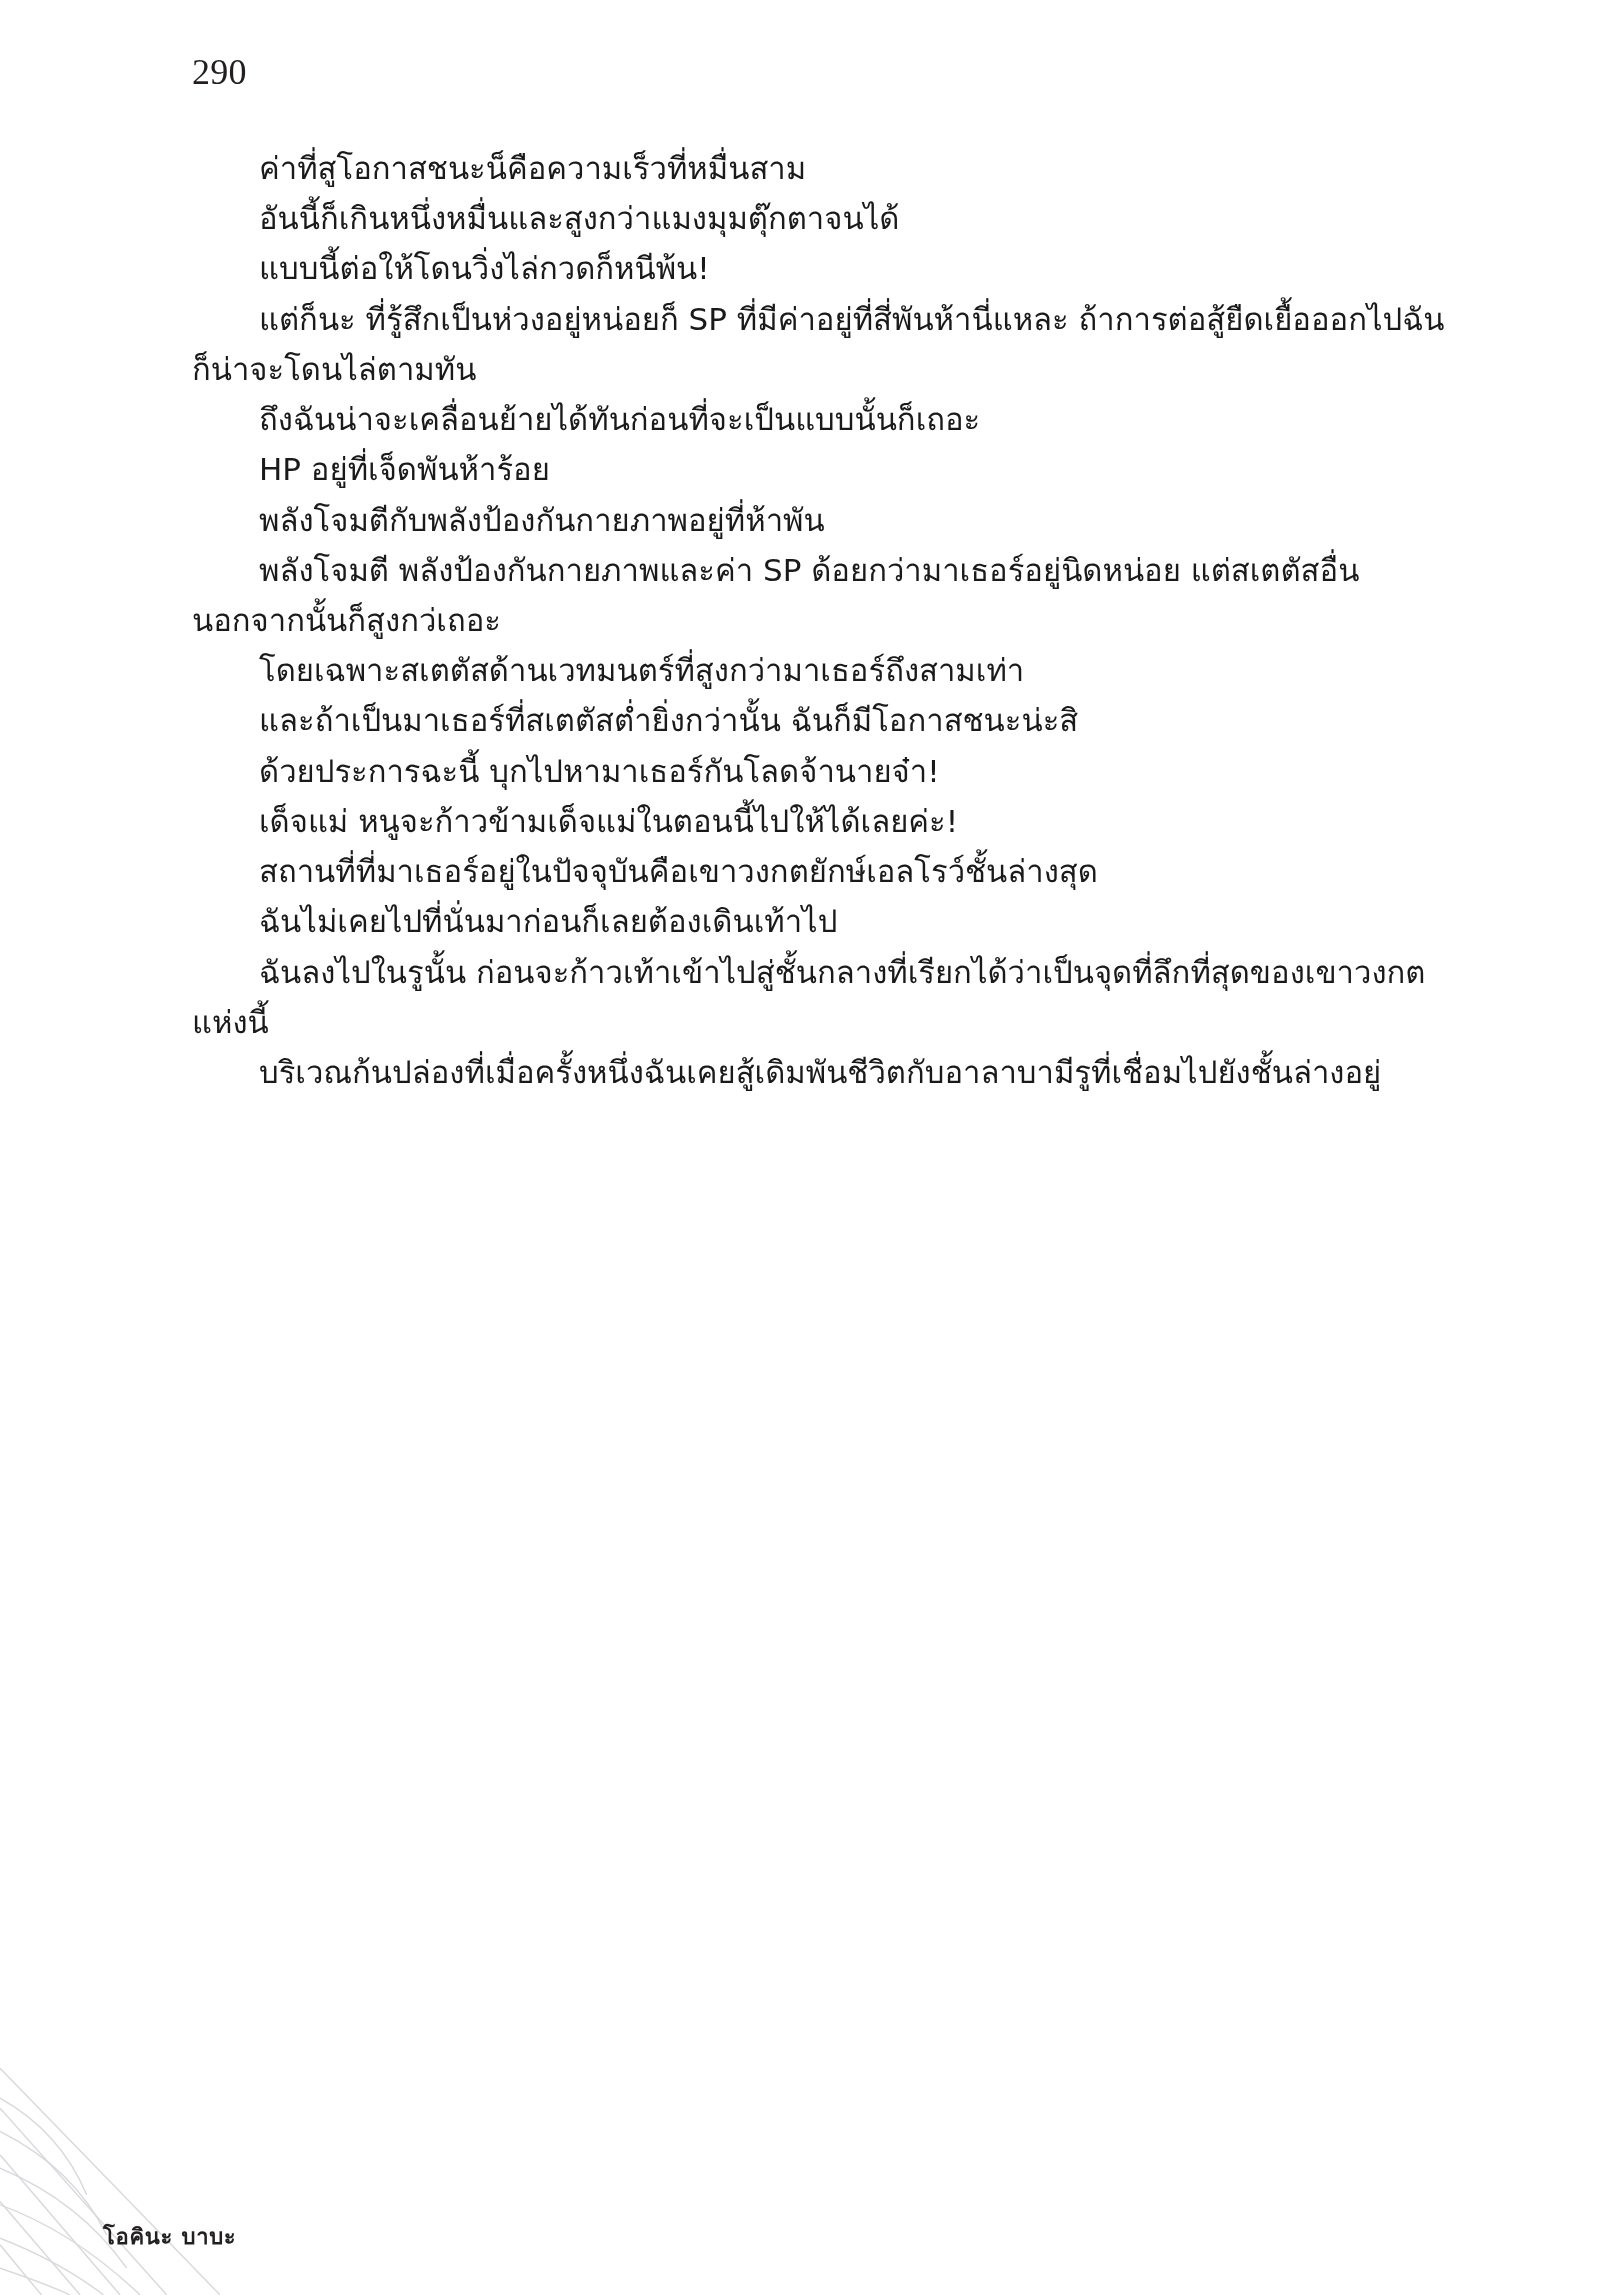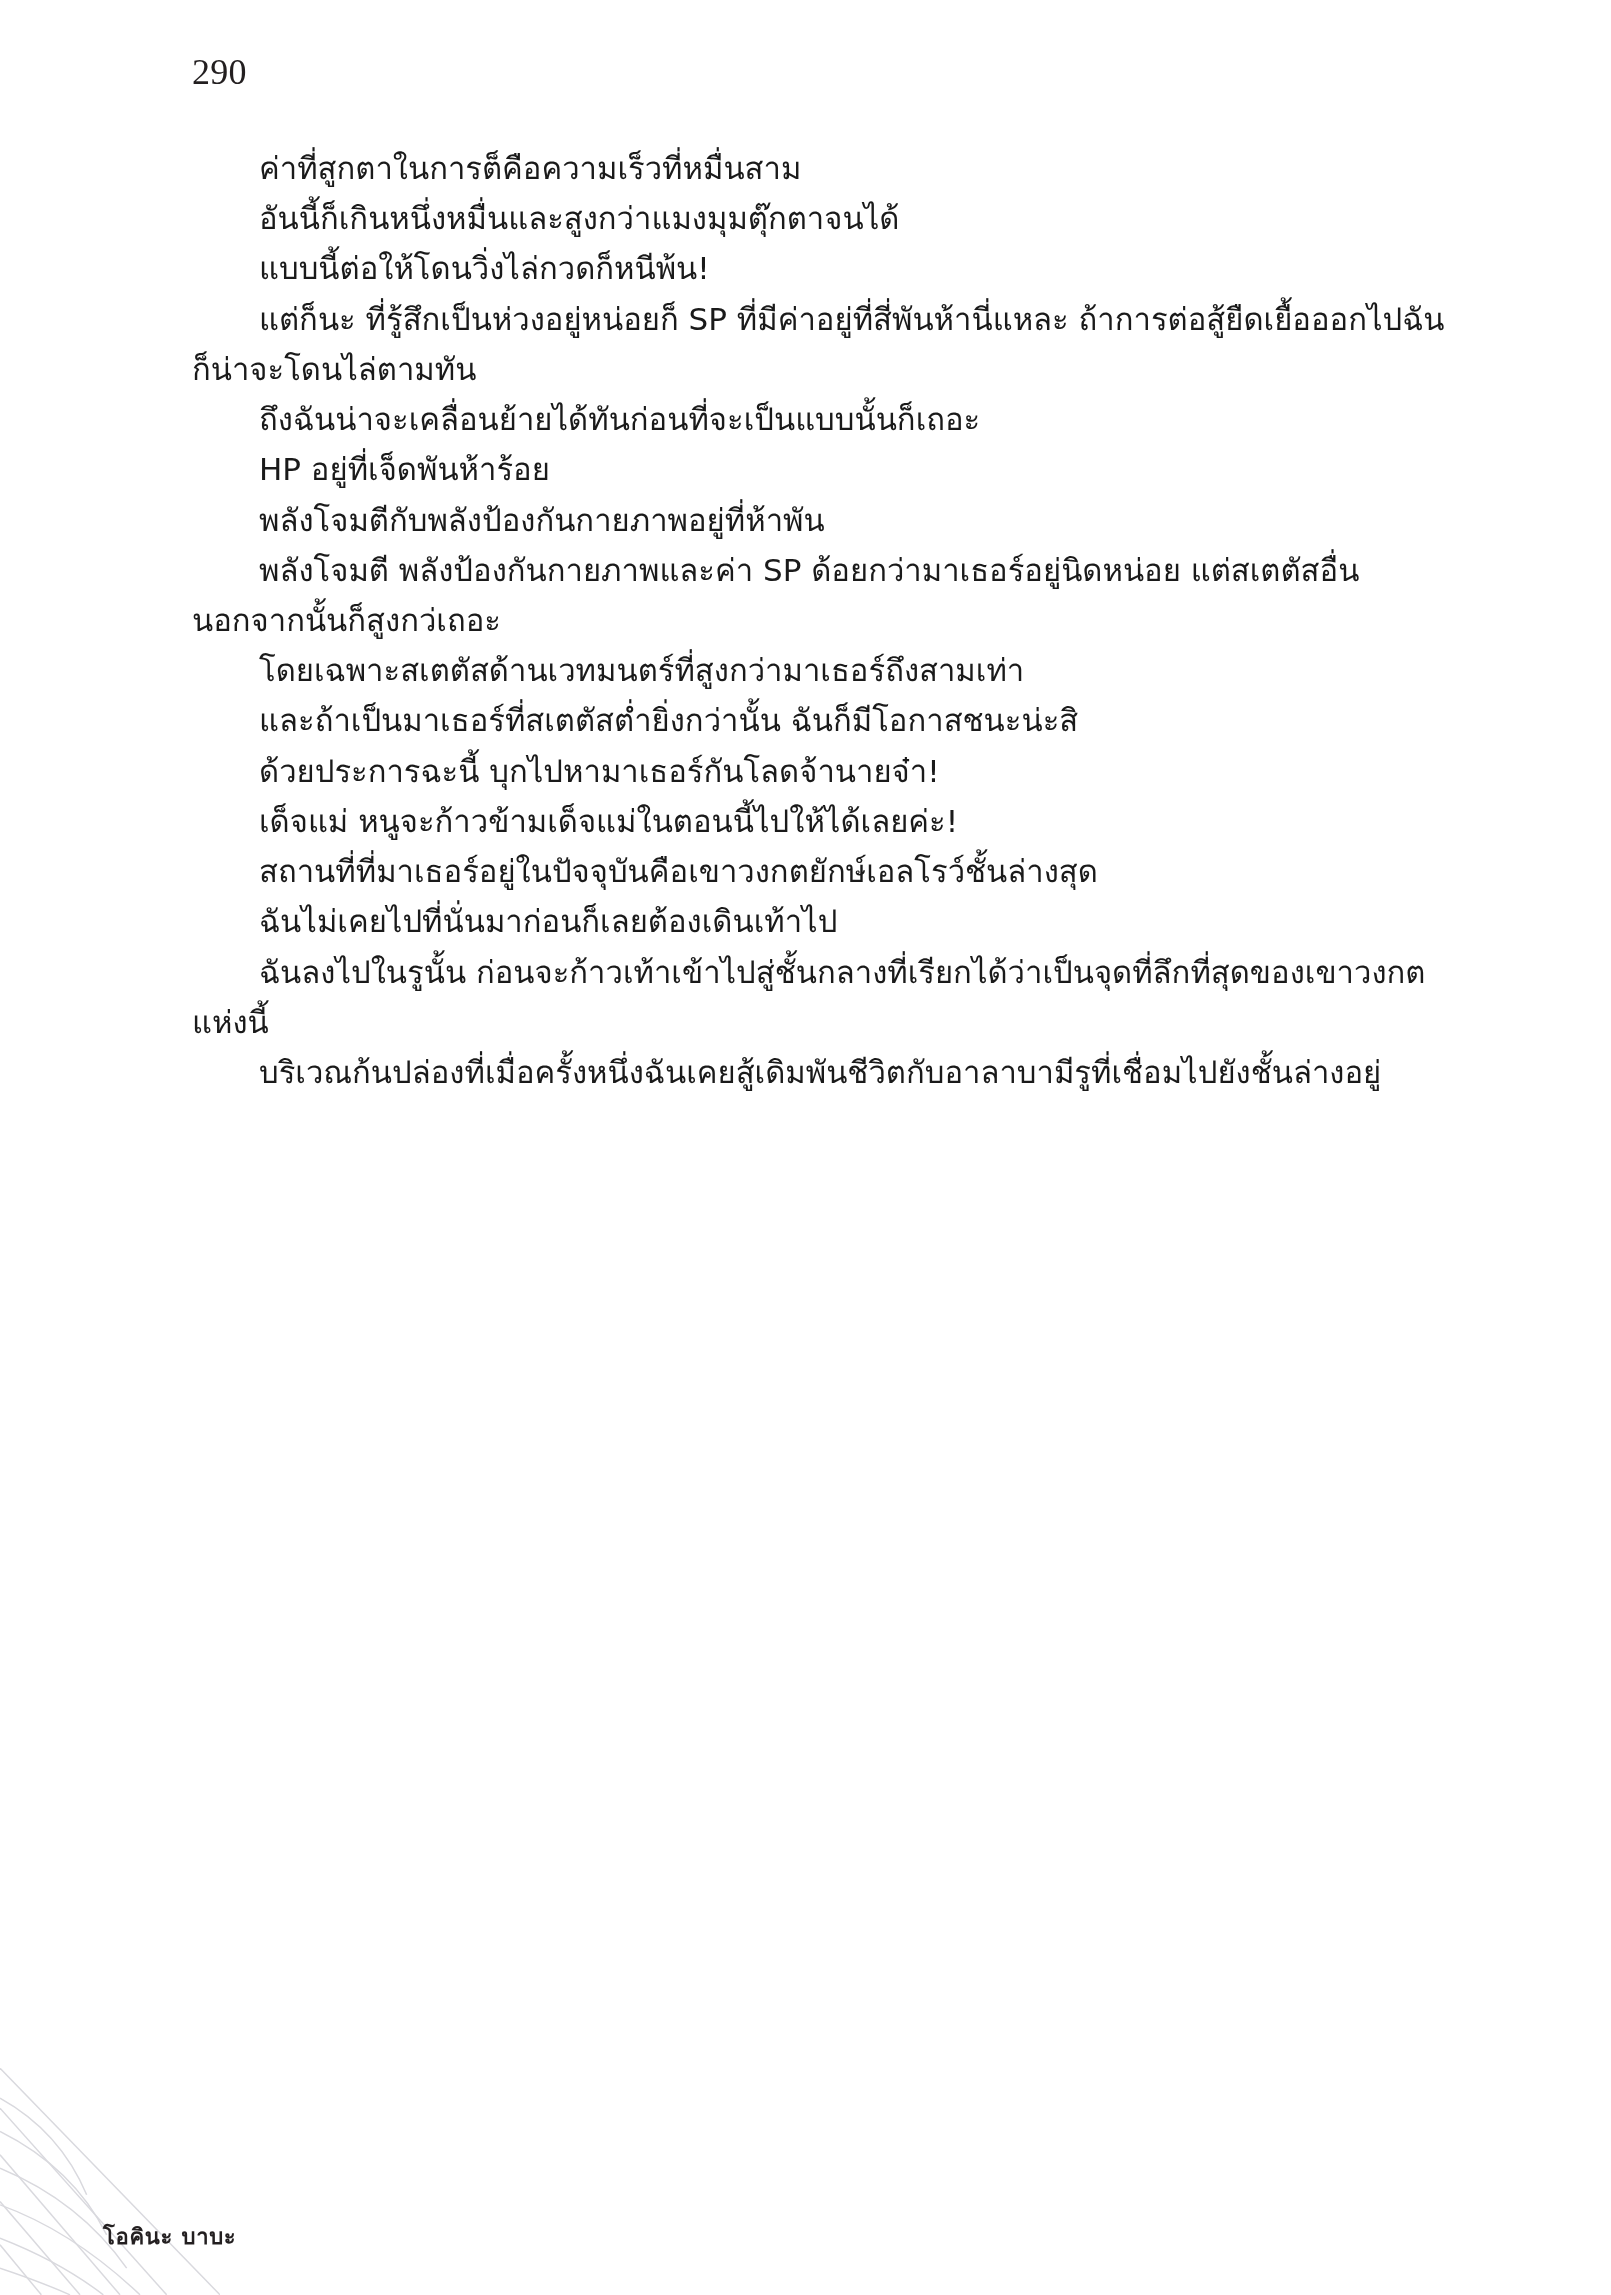--- a/index.html
+++ b/index.html
@@ -72,21 +72,21 @@
   }
 </style>
 </head>
 <body>
 
 <div class="page">
 
   <div class="page-number">290</div>
 
   <div class="body-text">
-    <p class="para"><span class="indent"></span><span>ค่าที่สูกตาในการต็คือความเร็วที่หมื่นสาม</span></p>
+    <p class="para"><span class="indent"></span><span>ค่าที่สูโอกาสชนะน็คือความเร็วที่หมื่นสาม</span></p>
     <p class="para"><span class="indent"></span><span>อันนี้ก็เกินหนึ่งหมื่นและสูงกว่าแมงมุมตุ๊กตาจนได้</span></p>
     <p class="para"><span class="indent"></span><span>แบบนี้ต่อให้โดนวิ่งไล่กวดก็หนีพ้น!</span></p>
     <p class="para"><span class="indent"></span><span>แต่ก็นะ  ที่รู้สึกเป็นห่วงอยู่หน่อยก็ SP ที่มีค่าอยู่ที่สี่พันห้านี่แหละ  ถ้าการต่อสู้ยืดเยื้อออกไปฉันก็น่าจะโดนไล่ตามทัน</span></p>
     <p class="para"><span class="indent"></span><span>ถึงฉันน่าจะเคลื่อนย้ายได้ทันก่อนที่จะเป็นแบบนั้นก็เถอะ</span></p>
     <p class="para"><span class="indent"></span><span>HP อยู่ที่เจ็ดพันห้าร้อย</span></p>
     <p class="para"><span class="indent"></span><span>พลังโจมตีกับพลังป้องกันกายภาพอยู่ที่ห้าพัน</span></p>
     <p class="para"><span class="indent"></span><span>พลังโจมตี  พลังป้องกันกายภาพและค่า SP ด้อยกว่ามาเธอร์อยู่นิดหน่อย  แต่สเตตัสอื่นนอกจากนั้นก็สูงกว่เถอะ</span></p>
     <p class="para"><span class="indent"></span><span>โดยเฉพาะสเตตัสด้านเวทมนตร์ที่สูงกว่ามาเธอร์ถึงสามเท่า</span></p>
     <p class="para"><span class="indent"></span><span>และถ้าเป็นมาเธอร์ที่สเตตัสต่ำยิ่งกว่านั้น  ฉันก็มีโอกาสชนะน่ะสิ</span></p>
     <p class="para"><span class="indent"></span><span>ด้วยประการฉะนี้  บุกไปหามาเธอร์กันโลดจ้านายจ๋า!</span></p>

